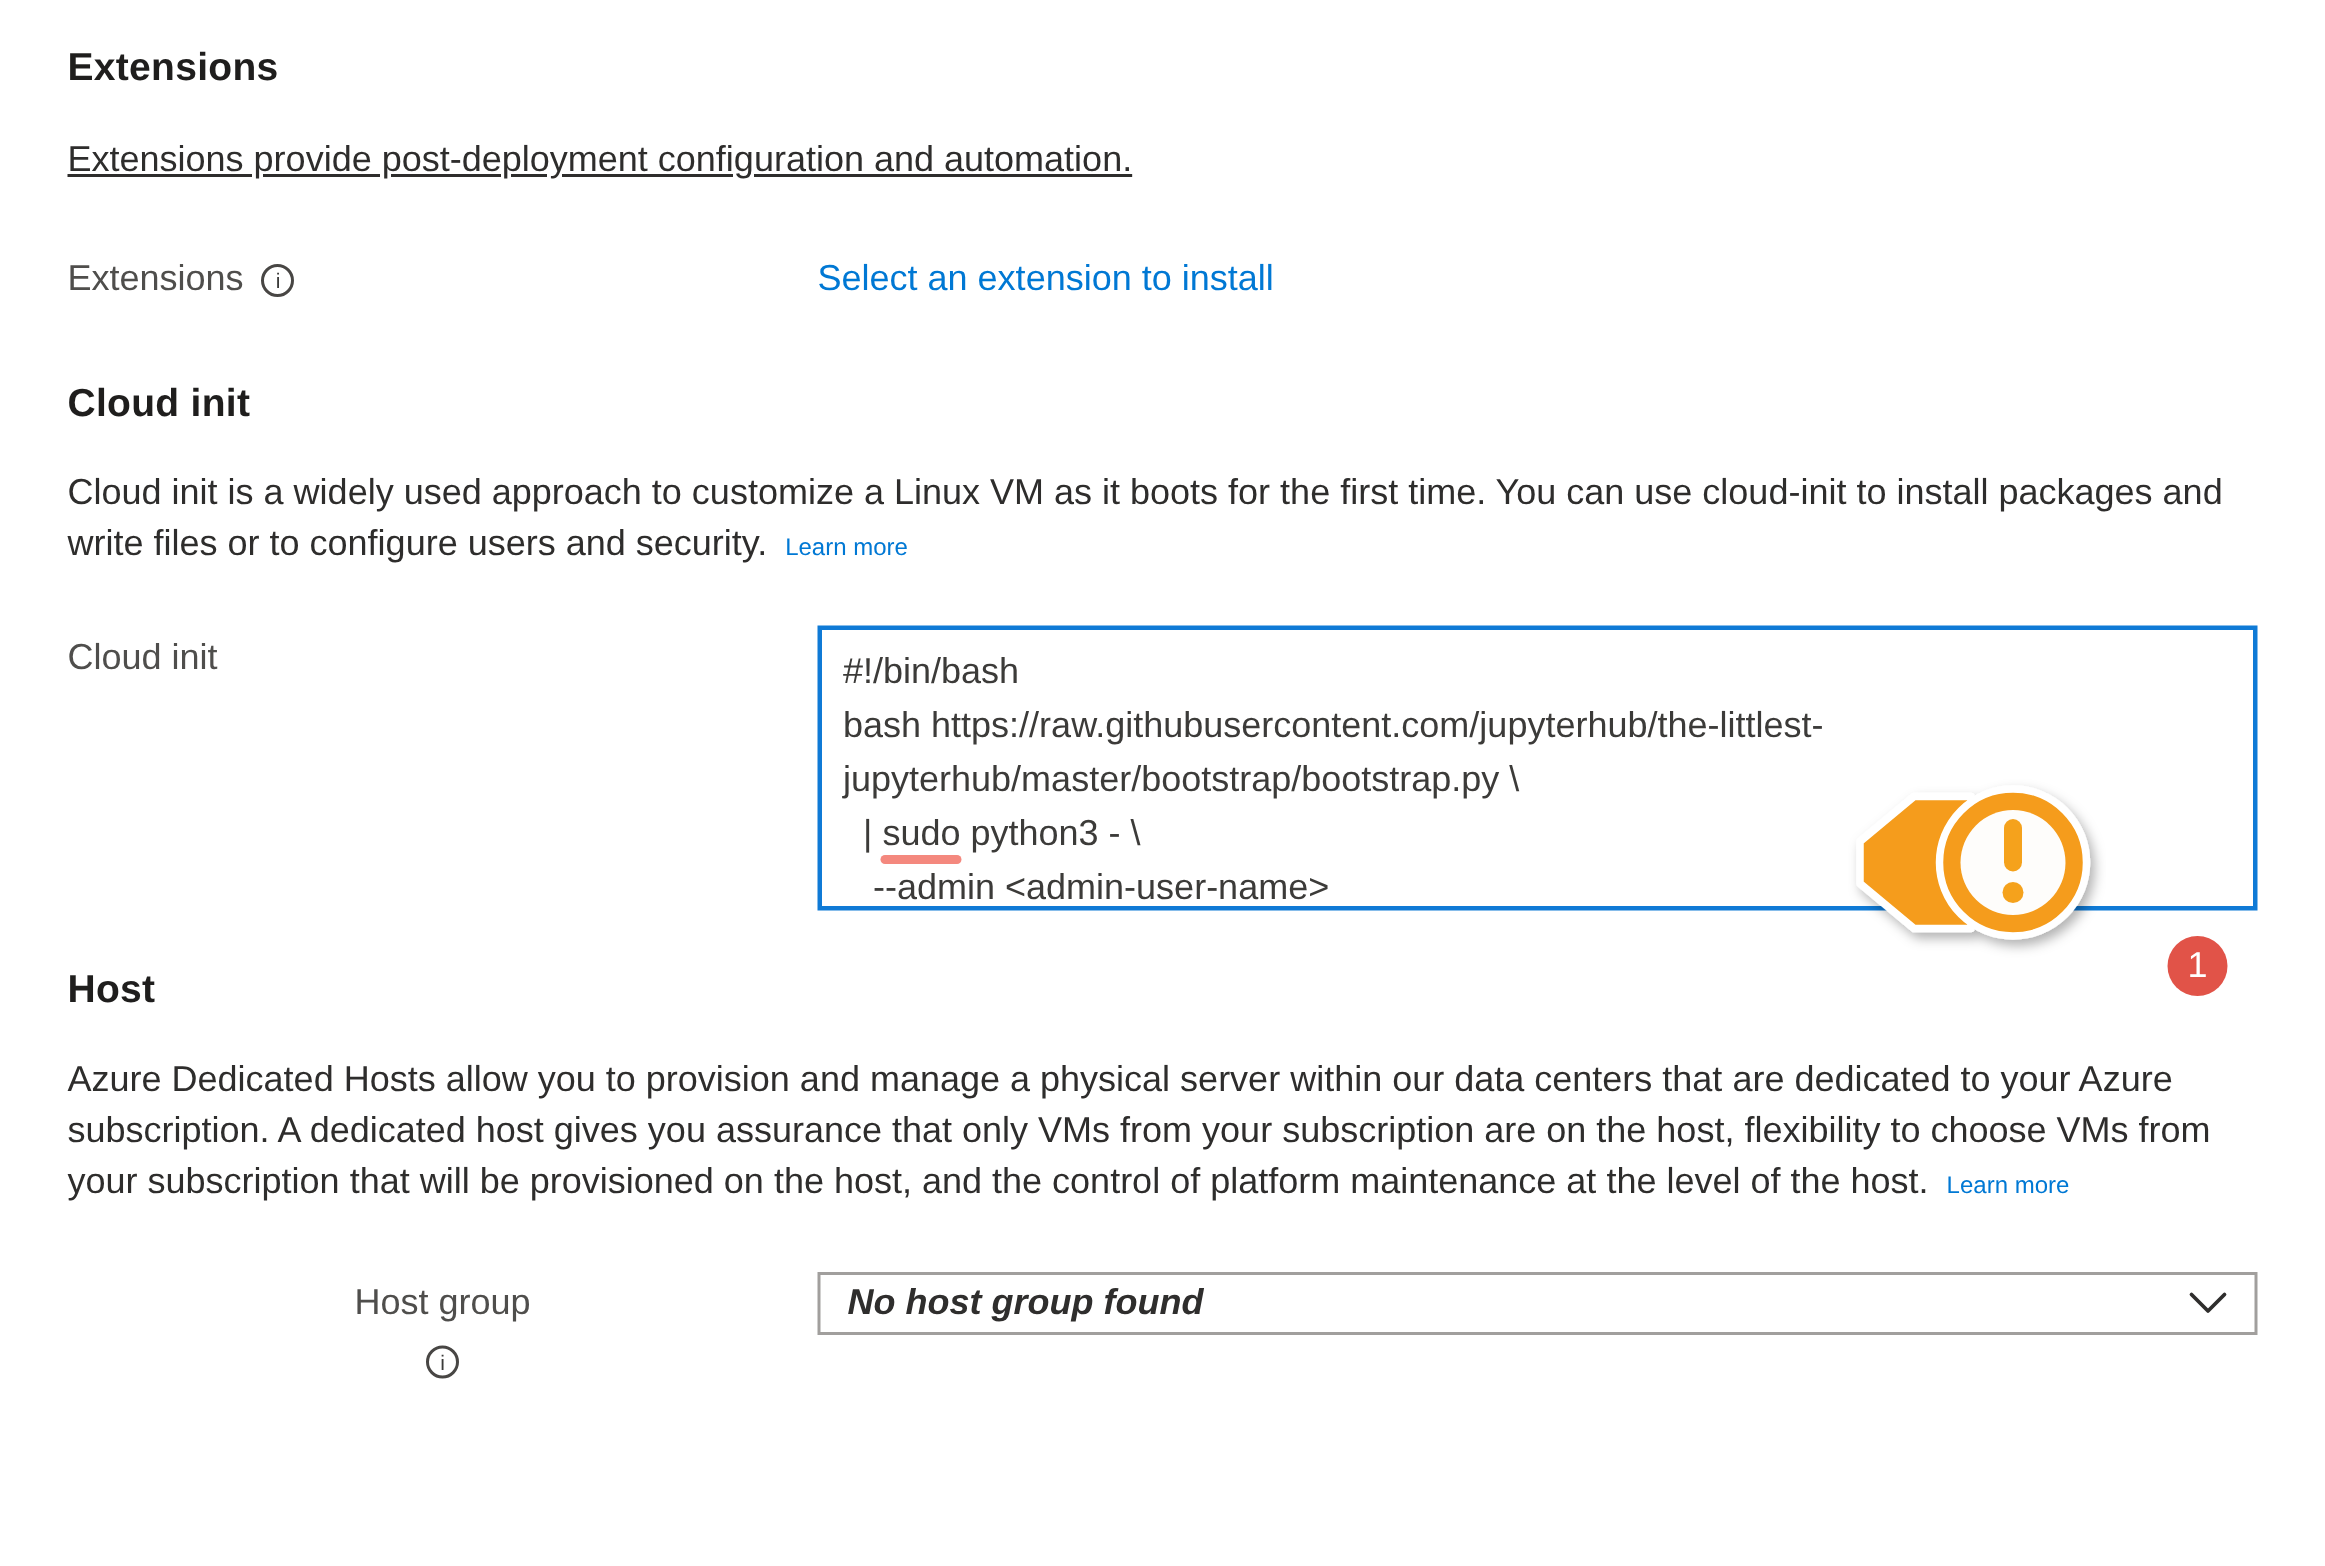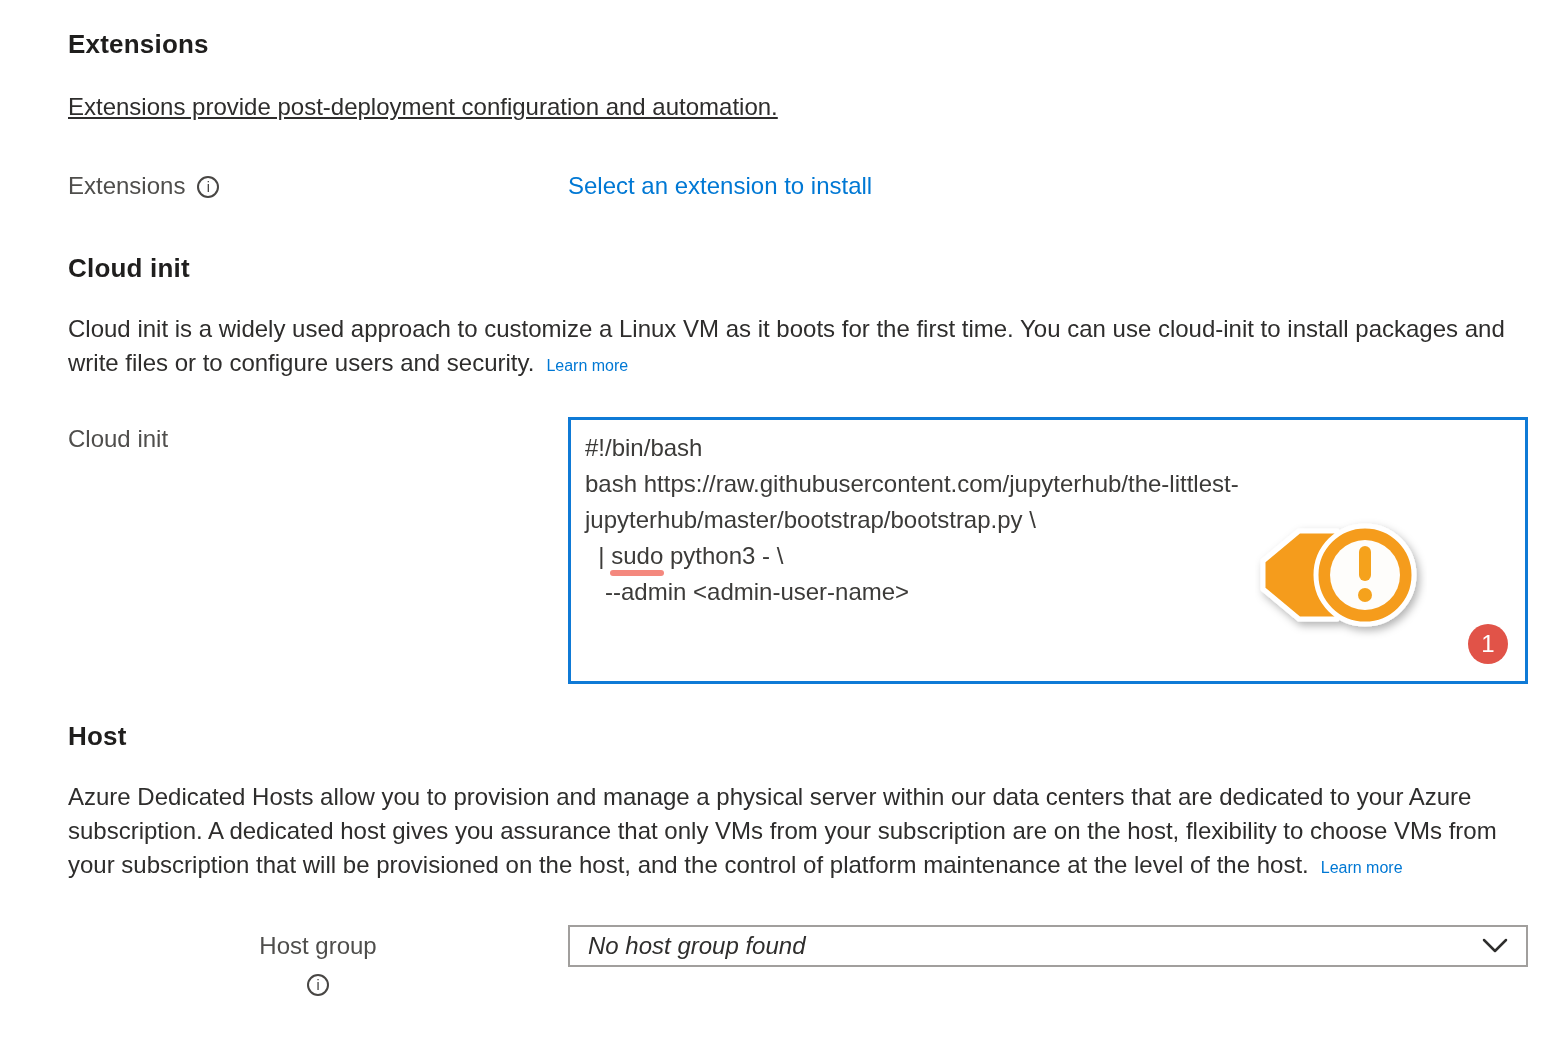--- a/index.html
+++ b/index.html
@@ -3,21 +3,21 @@
 <meta charset="utf-8">
 <style>
   * { margin: 0; padding: 0; box-sizing: border-box; }
   html, body {
     width: 1550px; height: 1044px;
     background: #ffffff;
     font-family: "Liberation Sans", "DejaVu Sans", sans-serif;
     color: #2e2d2c;
     overflow: hidden;
   }
-  .page { position: relative; padding: 30px 42px 0 68px; }
+  .page { position: relative; padding: 30px 42px 0 45px; }
 
   h2.section-title {
     font-size: 26px; line-height: 28px; font-weight: 700;
     color: #1f1e1d; letter-spacing: 0.2px;
   }
   p.section-desc {
     font-size: 24px; line-height: 34px; color: #2e2d2c;
     width: 1448px;
   }
   .desc-extensions { margin-top: 32px; text-decoration: underline; }
@@ -49,21 +49,21 @@
     border: 2px solid #484644; color: #3b3a39;
     font-size: 14px; line-height: 1; cursor: default;
     margin-top: 2px;
   }
   .field-value { flex: 1; font-size: 24px; }
   .row-extensions .field-value { padding-top: 4px; }
 
   
   .editor {
     position: relative;
-    width: 960px; height: 267px;
+    width: 960px; height: 190px;
     border: 3px solid #0f7ad6;
     background: #ffffff;
     padding: 10px 14px;
     cursor: text;
   }
   .code-line {
     font-size: 24px; line-height: 36px; color: #3c3b39;
     white-space: pre; font-family: "Liberation Sans", sans-serif;
   }
   .sudo-underline { position: relative; display: inline-block; }
@@ -85,20 +85,21 @@
     pointer-events: none;
   }
 
   
   .dropdown {
     width: 960px; height: 42px;
     border: 2px solid #a19f9d; background: #ffffff;
     display: flex; align-items: center;
     padding: 0 18px;
     cursor: pointer;
+    font-weight: bold;
   }
   .dropdown-value {
     flex: 1; font-size: 24px; font-style: italic; color: #2f2e2d;
   }
   .chevron-wrap { display: flex; align-items: center; }
 </style>
 </head>
 <body>
 
 <div class="page">

